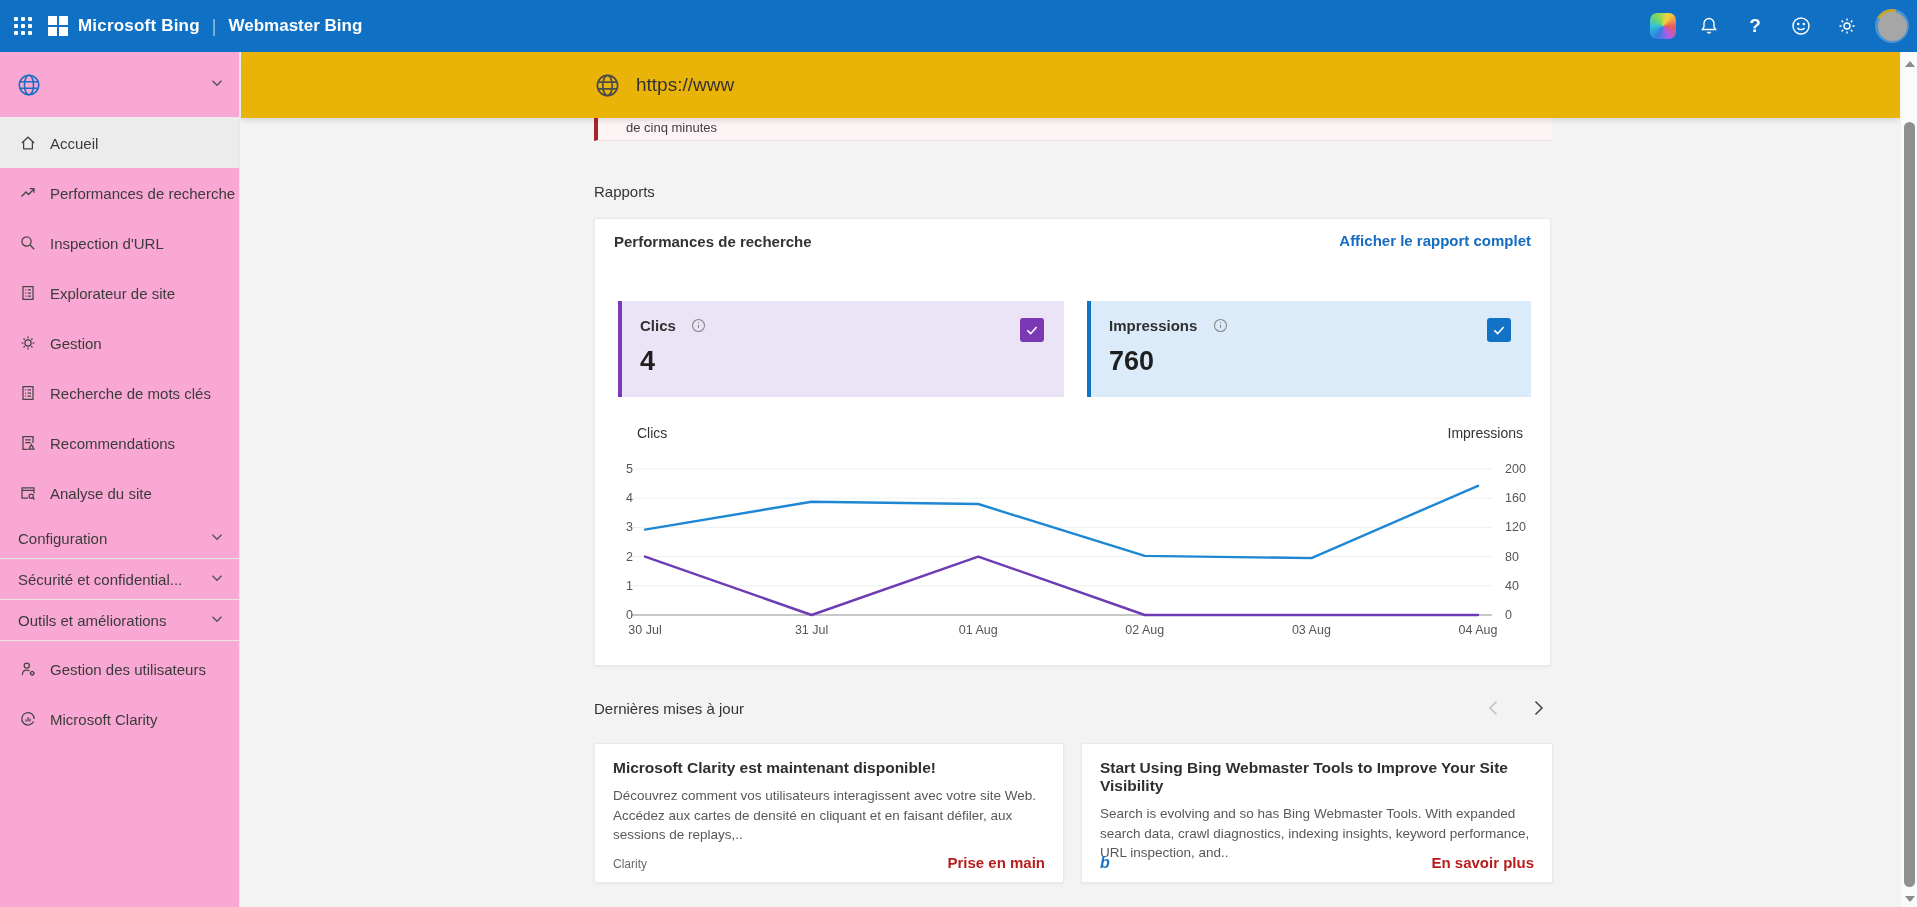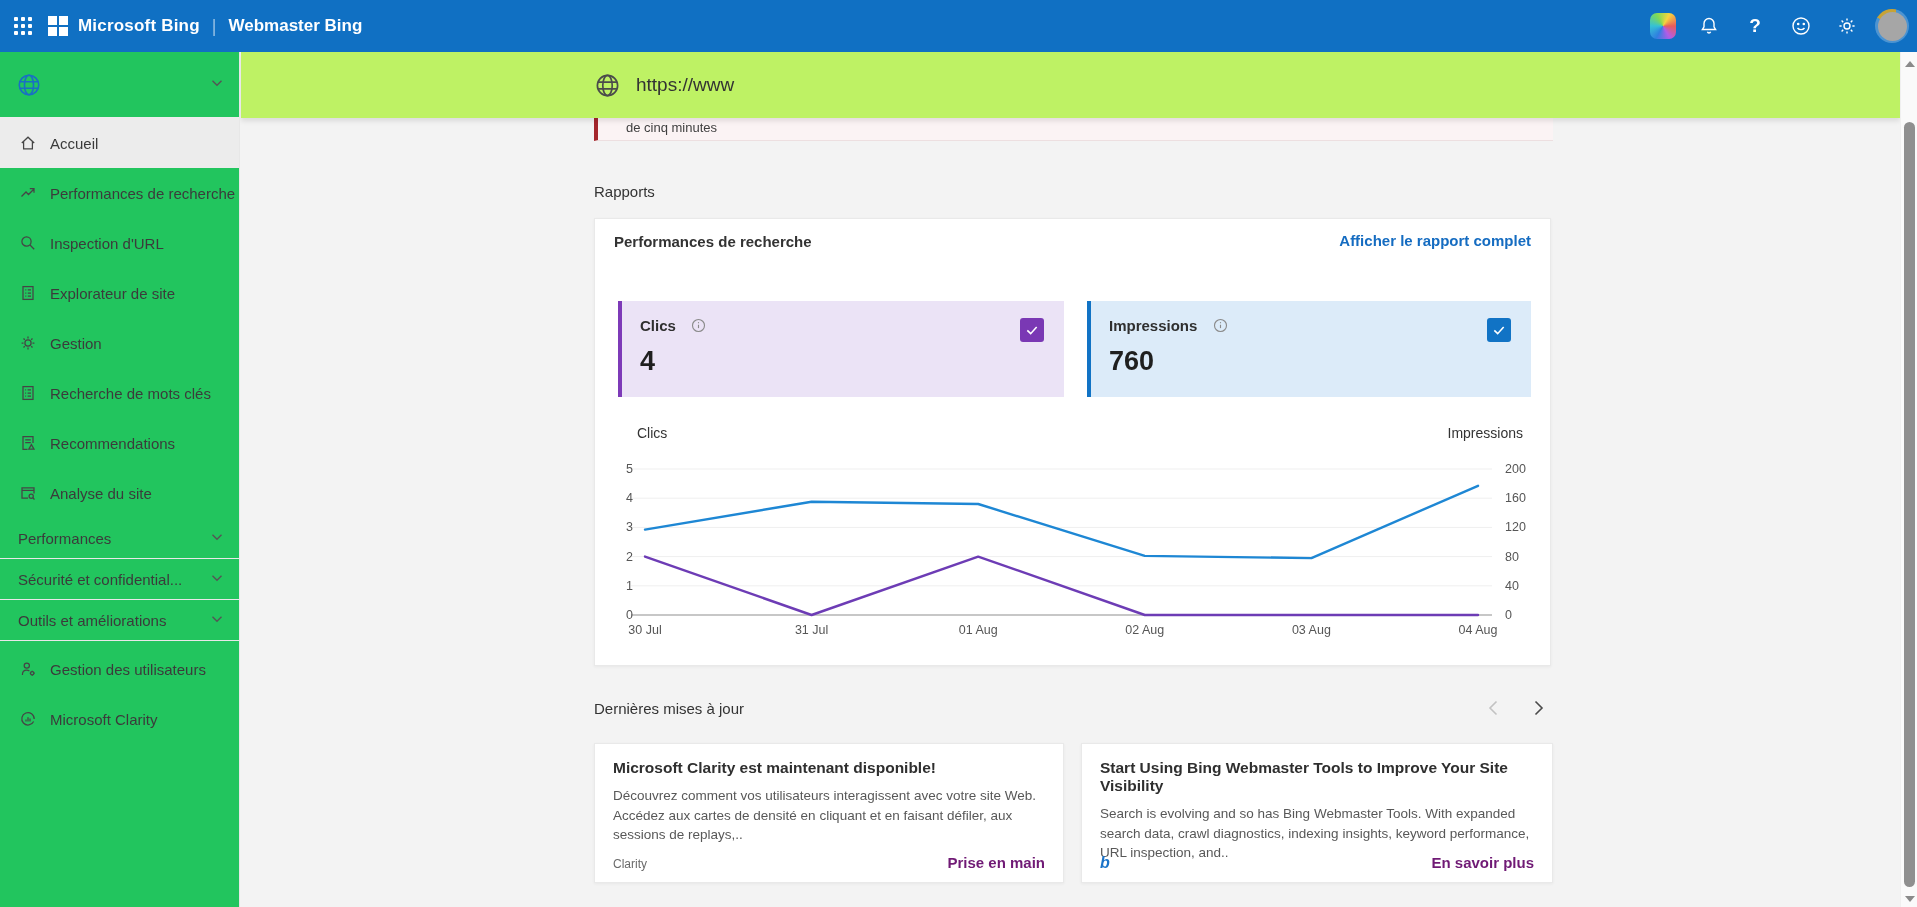--- a/index.html
+++ b/index.html
@@ -19,33 +19,33 @@
   .tb-product { color:#fff; font-size:17px; font-weight:700; }
   .tb-right { display:flex; align-items:center; gap:10px; padding-right:8px; }
   .tb-btn { width:36px; height:36px; display:flex; align-items:center; justify-content:center; background:none; border:none; cursor:pointer; color:#fff; }
   .tb-btn svg { stroke:#fff; fill:none; stroke-width:1.4; }
   .qmark { color:#fff; font-size:19px; font-weight:700; }
   .copilot { width:26px; height:26px; border-radius:7px; background:conic-gradient(from 210deg,#2f7fe0,#35c1d6,#7ed957,#f7d33d,#e85c5c,#b05ce8,#2f7fe0); }
   .avatar-ring { width:34px; height:34px; border-radius:50%; background:conic-gradient(from 300deg,#c7a335 0 75deg, rgba(255,255,255,.25) 75deg 360deg); display:flex; align-items:center; justify-content:center; cursor:pointer; }
   .avatar { width:29px; height:29px; border-radius:50%; background:#a6a6a6; }
 
   
-  .sidebar { position:absolute; top:52px; left:0; width:240px; height:855px; background:#22c55e; border-right:1px solid #e7e7e7; z-index:10; }
+  .sidebar { position:absolute; top:52px; left:0; width:240px; height:855px; background:#f9a8d4; border-right:1px solid #e7e7e7; z-index:10; }
   .site-selector { height:66px; display:flex; align-items:center; justify-content:space-between; padding:0 14px 0 16px; border-bottom:1px solid #ededed; cursor:pointer; }
   .nav-item { height:50px; display:flex; align-items:center; padding-left:19px; gap:13px; cursor:pointer; color:#3b3b3b; font-size:15px; }
   .nav-item.active { background:#ececec; }
   .nav-ic { width:18px; height:18px; flex:0 0 18px; display:flex; }
   .nav-ic svg { stroke:#454545; fill:none; stroke-width:1.25; }
   .side-section { height:41px; display:flex; align-items:center; justify-content:space-between; padding:0 14px 0 18px; border-bottom:1px solid #e8e8e8; cursor:pointer; color:#3b3b3b; font-size:15px; }
   .side-section:first-of-type { border-top:1px solid #e8e8e8; }
   .chev svg { stroke:#555; fill:none; stroke-width:1.4; }
 
   
   .content { position:absolute; top:52px; left:241px; width:1659px; height:855px; background:#f3f3f3; }
-  .site-header { position:absolute; top:0; left:0; width:100%; height:66px; background:#bef264; box-shadow:0 3px 5px rgba(0,0,0,.10); display:flex; align-items:center; padding-left:353px; gap:15px; z-index:5; }
+  .site-header { position:absolute; top:0; left:0; width:100%; height:66px; background:#eab308; box-shadow:0 3px 5px rgba(0,0,0,.10); display:flex; align-items:center; padding-left:353px; gap:15px; z-index:5; }
   .site-header svg { stroke:#4b4b4b; fill:none; stroke-width:1.5; }
   .site-url { font-size:19px; color:#333; }
 
   .alert { position:absolute; left:353px; top:66px; width:959px; height:23px; background:#fbf3f4; border-left:4px solid #a4262c; border-bottom:1px solid #eddfe0; overflow:hidden; }
   .alert span { display:block; padding:2px 0 0 28px; font-size:13px; color:#404040; }
 
   .section-title { position:absolute; font-size:15px; color:#333; }
 
   .report-card { position:absolute; left:353px; top:166px; width:957px; height:448px; background:#fff; border:1px solid #e9e9e9; box-shadow:0 1px 3px rgba(0,0,0,.05); }
   .rc-title { position:absolute; left:19px; top:14px; font-size:15px; font-weight:700; color:#333; }
@@ -76,21 +76,21 @@
   .car-next { left:1284px; } .car-next svg { stroke:#4a4a4a; }
 
   .update-card { position:absolute; top:691px; height:140px; background:#fff; border:1px solid #e9e9e9; box-shadow:0 1px 3px rgba(0,0,0,.05); padding:15px 18px; }
   .uc-1 { left:353px; width:470px; }
   .uc-2 { left:840px; width:472px; }
   .uc-title { font-size:15.5px; font-weight:700; color:#2f2f2f; }
   .uc-body { margin-top:9px; font-size:13.5px; line-height:1.45; color:#585858; }
   .uc-footer { position:absolute; left:18px; right:18px; bottom:11px; display:flex; justify-content:space-between; align-items:flex-end; }
   .uc-source { font-size:12px; color:#6a6a6a; }
   .bing-b { font-size:16px; font-weight:700; color:#1a73c9; font-style:italic; line-height:1; }
-  .uc-cta { font-size:15px; font-weight:700; color:#701a75; text-decoration:none; cursor:pointer; }
+  .uc-cta { font-size:15px; font-weight:700; color:#b91c1c; text-decoration:none; cursor:pointer; }
 
   
   .scrollbar { position:absolute; top:52px; right:0; width:17px; height:855px; background:#fafafa; border-left:1px solid #f0f0f0; z-index:40; }
   .sb-thumb { position:absolute; top:70px; left:3px; width:11px; height:765px; border-radius:6px; background:#8f8f8f; cursor:pointer; }
   .sb-arrow { position:absolute; left:4px; width:0; height:0; border-left:5px solid transparent; border-right:5px solid transparent; cursor:pointer; }
   .sb-up { top:9px; border-bottom:6px solid #8a8a8a; }
   .sb-down { bottom:5px; border-top:6px solid #8a8a8a; }
 </style>
 </head>
 <body>
@@ -237,21 +237,21 @@
               <path d="M3 6.4h12"></path>
               <circle cx="12.2" cy="12.2" r="2.1"></circle>
               <path d="M13.8 13.8l1.7 1.7"></path>
             </svg>
           </span>
         <span>Analyse du site</span>
       </div>
     </nav>
 
     <div class="side-section">
-      <span>Performances</span>
+      <span>Configuration</span>
       <span class="chev"><svg width="16" height="16" viewBox="0 0 16 16">
             <path d="M3.5 5.8 8 10.3l4.5-4.5"></path>
           </svg></span>
     </div>
     <div class="side-section">
       <span>Sécurité et confidential...</span>
       <span class="chev"><svg width="16" height="16" viewBox="0 0 16 16">
             <path d="M3.5 5.8 8 10.3l4.5-4.5"></path>
           </svg></span>
     </div>

